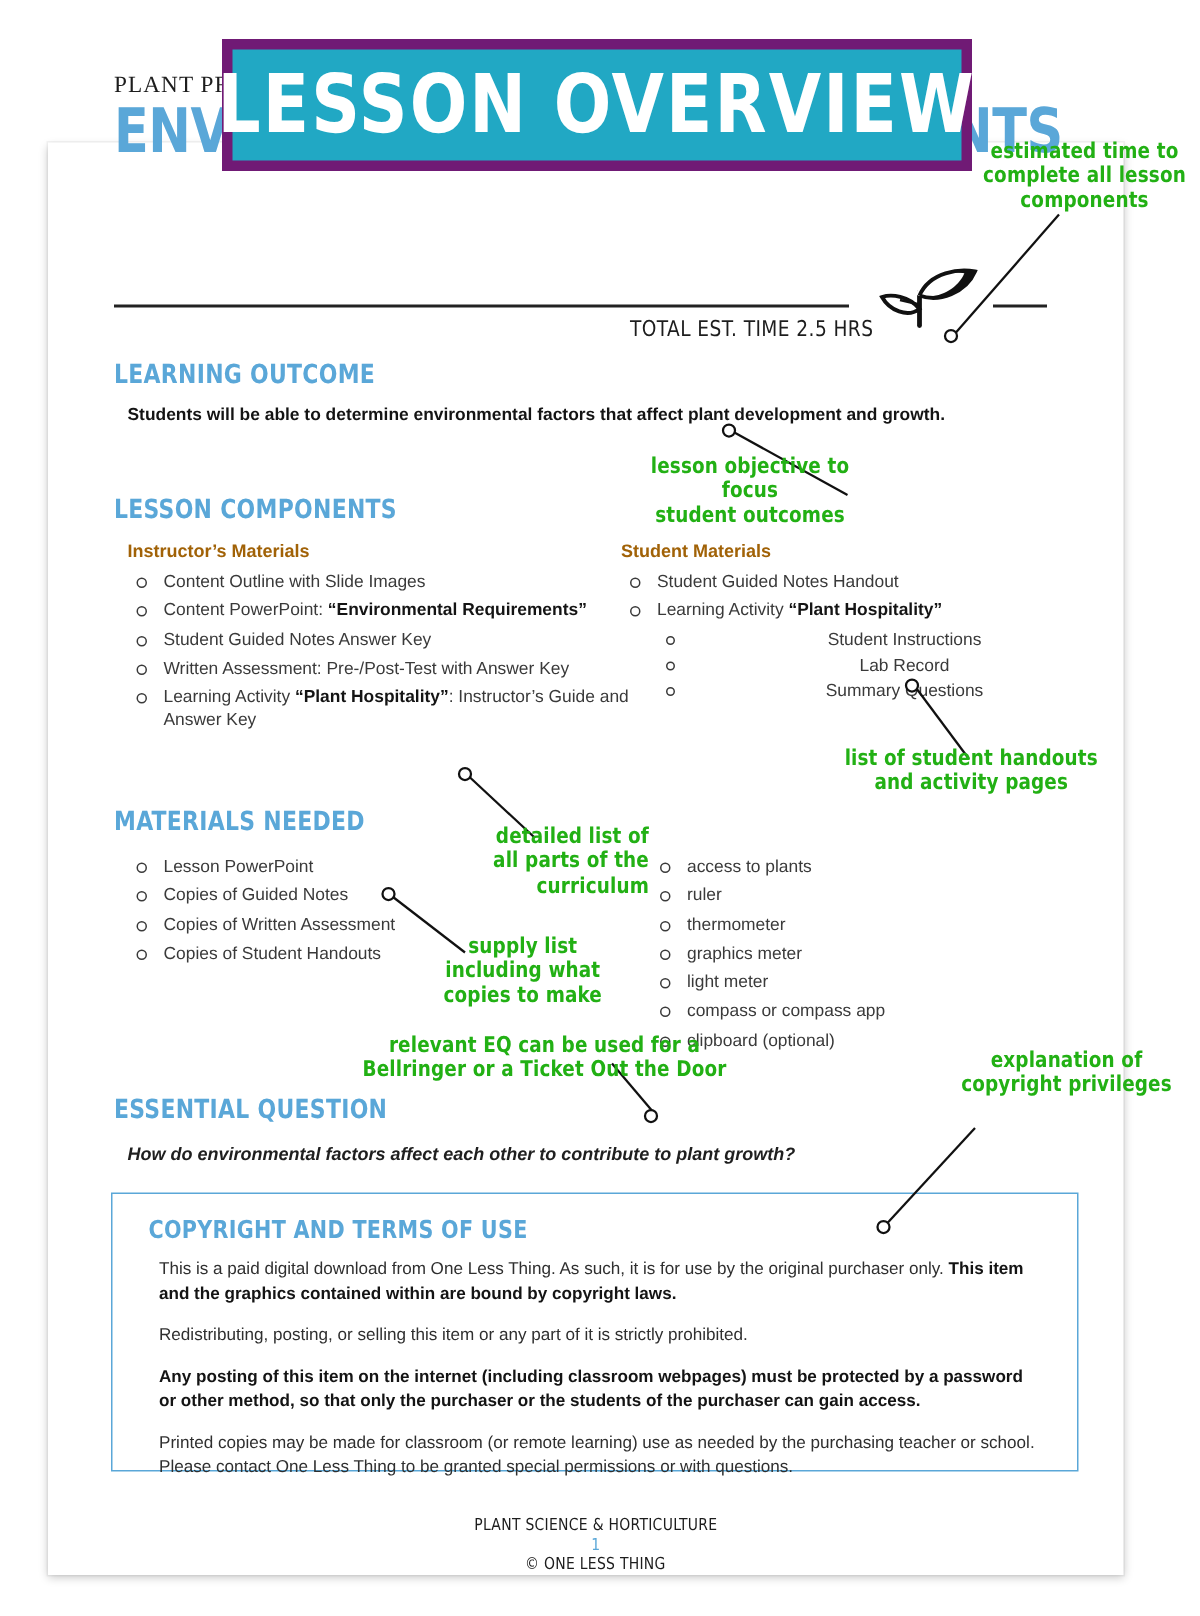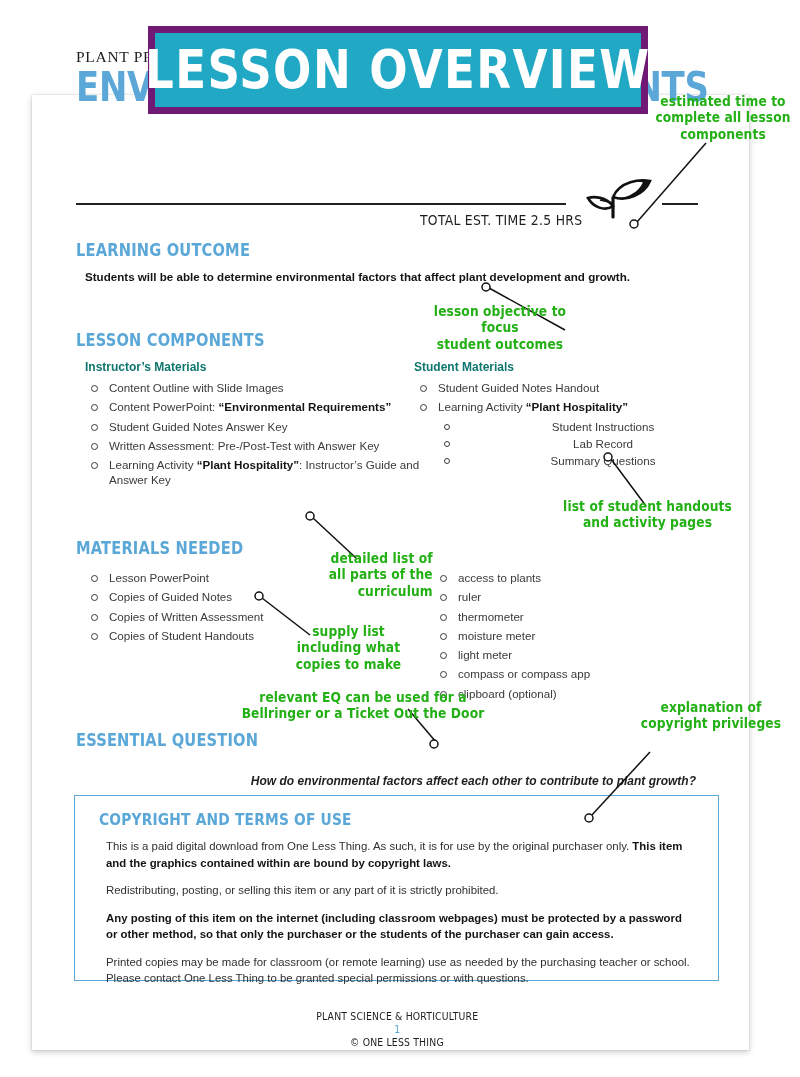--- a/index.html
+++ b/index.html
@@ -103,21 +103,21 @@
   ul.hollow > li::before {
     content: "";
     position: absolute; left: 6px; top: 5px;
     width: 5px; height: 5px; border-radius: 50%;
     border: 1.3px solid #3a3a3a;
   }
   ul.hollow.sub { margin-top: 3px; text-align: center; }
   ul.hollow.sub > li { padding-left: 48px; margin-bottom: 2px; }
   ul.hollow.sub > li::before { left: 30px; width: 4px; height: 4px; border-width: 1.1px; }
 
-  .col-head { font-size: 12px; font-weight: 700; color: #0f766e; margin-bottom: 6px; }
+  .col-head { font-size: 12px; font-weight: 700; color: #a16207; margin-bottom: 6px; }
 
   
   .blk { position: absolute; }
 
   
   .eq-text { font-size: 12px; font-style: italic; color: #1f1f1f; font-weight: 600; }
 
   
   .cbox {
     position: absolute; left: 74px; top: 795px;
@@ -239,31 +239,31 @@
       <ul class="hollow" id="mat-left" style="position:absolute; left:9px; top:0; width:290px;">
           <li>Lesson PowerPoint</li>
           <li>Copies of Guided Notes</li>
           <li>Copies of Written Assessment</li>
           <li>Copies of Student Handouts</li>
         </ul>
       <ul class="hollow" id="mat-right" style="position:absolute; left:358px; top:0; width:280px;">
           <li>access to plants</li>
           <li>ruler</li>
           <li>thermometer</li>
-          <li>moisture meter</li>
+          <li>graphics meter</li>
           <li>light meter</li>
           <li>compass or compass app</li>
           <li>clipboard (optional)</li>
         </ul>
     </div>
   </div>
 
   <div class="blk" style="left:76px; top:730px; width:620px;">
     <div class="sec-h">ESSENTIAL QUESTION</div>
-    <div class="eq-text" style="margin-top:24px; margin-left:9px;text-align:right;">How do environmental factors affect each other to contribute to plant growth?</div>
+    <div class="eq-text" style="margin-top:12px; margin-left:9px;">How do environmental factors affect each other to contribute to plant growth?</div>
   </div>
 
   <div class="cbox">
     <div class="cbox-h">COPYRIGHT AND TERMS OF USE</div>
     <div class="cbox-body" id="cbody">
         <p>This is a paid digital download from One Less Thing. As such, it is for use by the original purchaser only. <span class="bold">This item and the graphics contained within are bound by copyright laws.</span></p>
         <p>Redistributing, posting, or selling this item or any part of it is strictly prohibited.</p>
         <p><span class="bold">Any posting of this item on the internet (including classroom webpages) must be protected by a password or other method, so that only the purchaser or the students of the purchaser can gain access.</span></p>
         <p>Printed copies may be made for classroom (or remote learning) use as needed by the purchasing teacher or school. Please contact One Less Thing to be granted special permissions or with questions.</p>
       </div>

